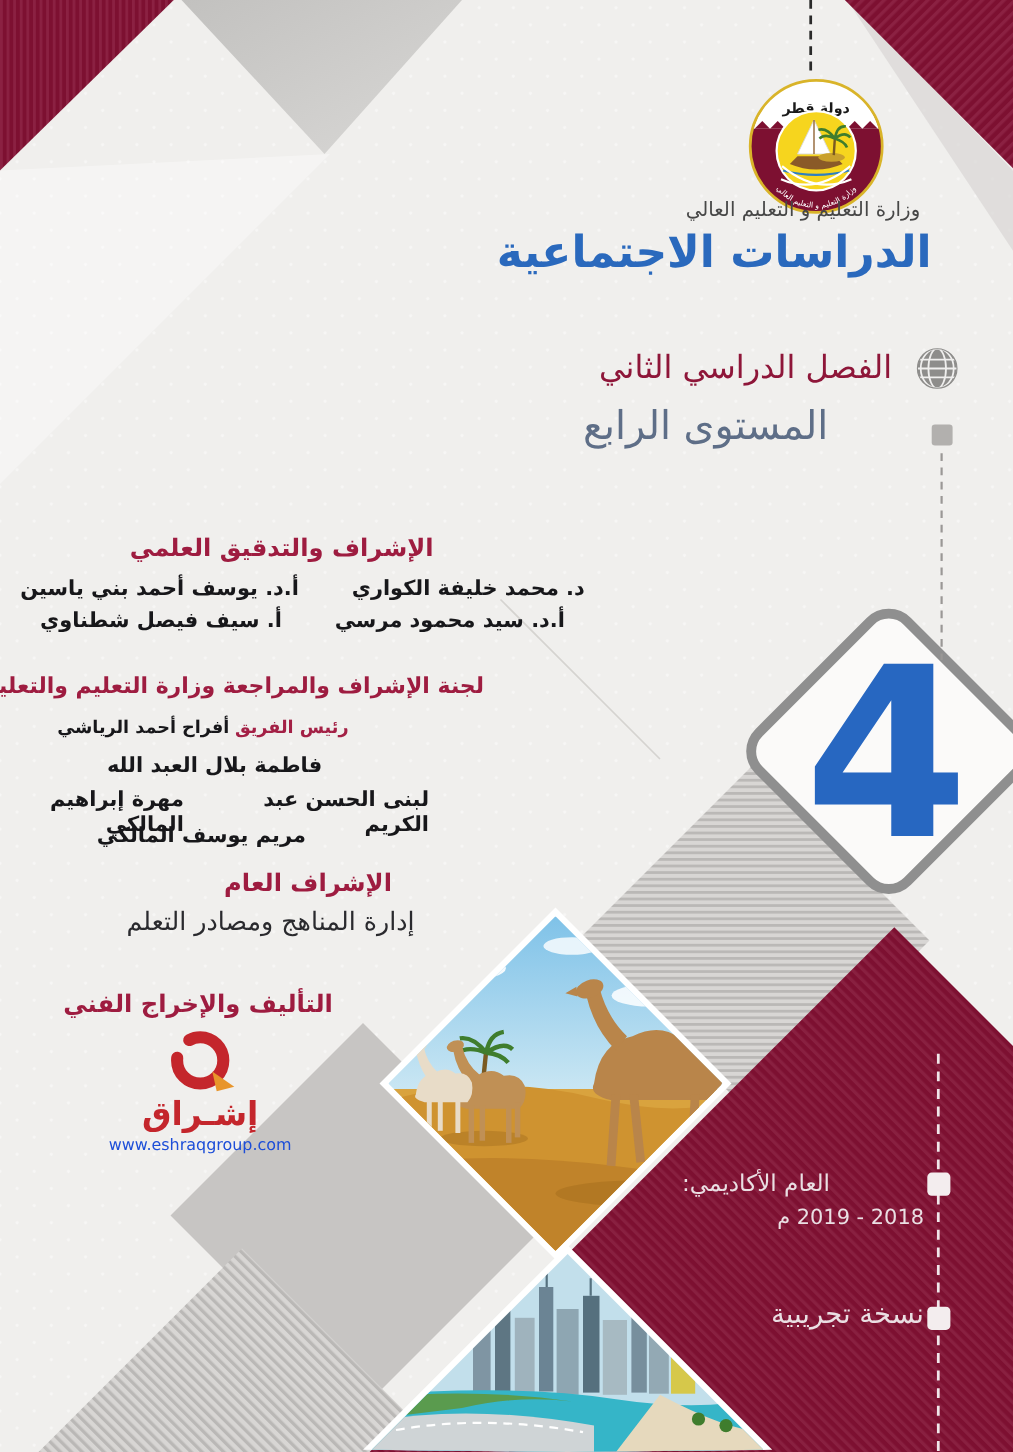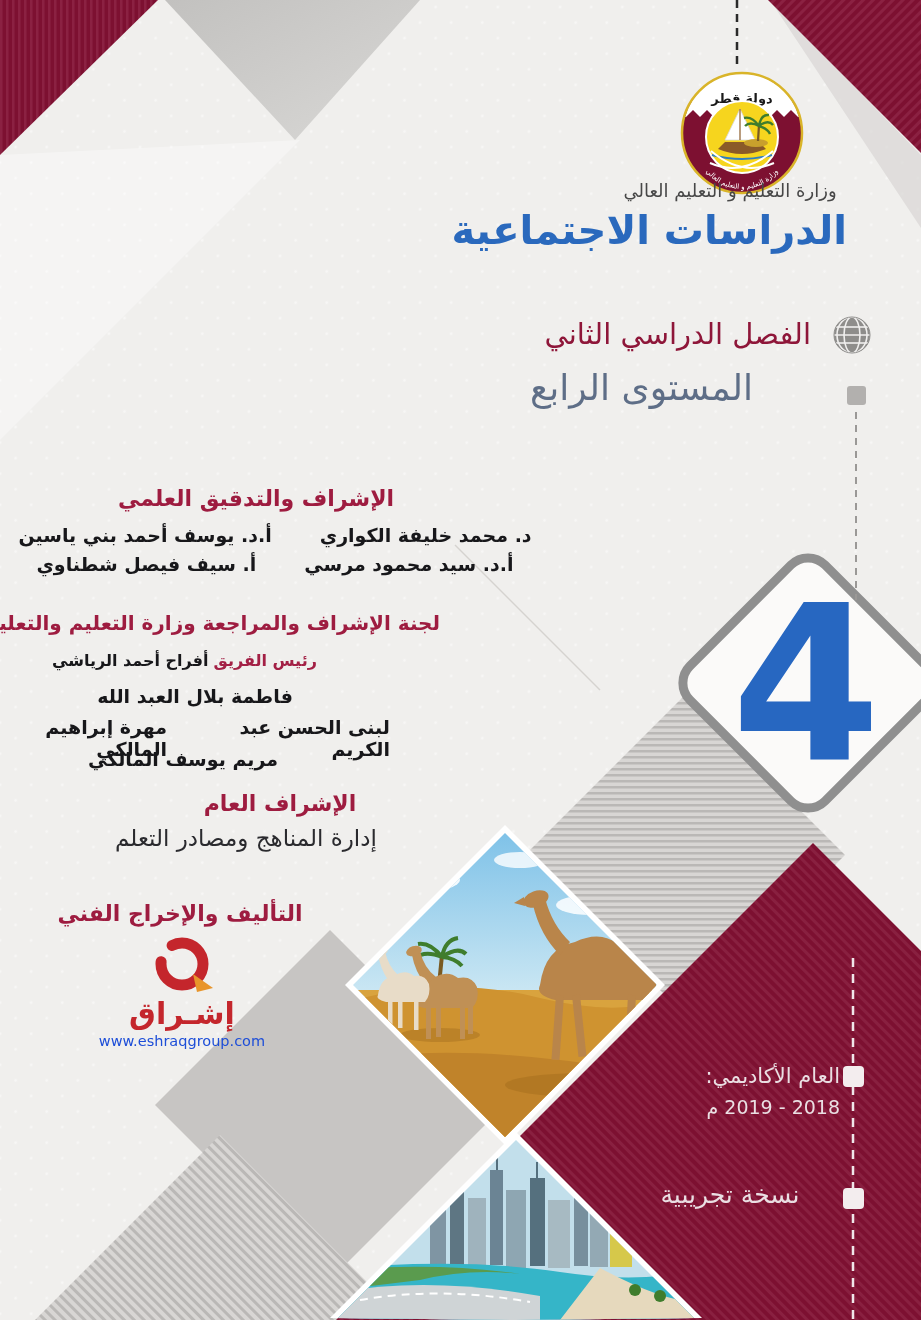--- a/index.html
+++ b/index.html
@@ -29,23 +29,23 @@
   #leader-line .nm{color:#17171a;font-weight:bold;}
   #com-rows{top:685px;left:0px;width:390px;}
   #com-rows .row{margin-bottom:9px;gap:42px;}
   #com-last{top:748px;left:0px;width:366px;}
   #gen-heading{top:791px;left:130px;width:300px;font-size:22px;}
   #gen-body{top:825px;left:115px;width:350px;font-size:23px;color:#2a2a2e;font-weight:500;text-align:left;}
   #prod-heading{top:901px;left:30px;width:300px;font-size:22px;}
   #eshraq{top:936px;left:92px;width:180px;text-align:center;direction:rtl;}
   #eshraq .brand{font-size:30px;font-weight:bold;color:#c4262c;margin-top:-6px;}
   #eshraq .site{font-size:14.5px;color:#1d4ed8;direction:ltr;margin-top:2px;}
-  #year-label{top:1064px;left:620px;width:220px;text-align:right;font-size:21px;color:#eadfe3;}
+  #year-label{top:1064px;left:620px;width:220px;text-align:left;font-size:21px;color:#eadfe3;}
   #year-value{top:1096px;left:640px;width:200px;text-align:right;font-size:19px;color:#eadfe3;}
-  #edition{top:1180px;left:620px;width:220px;text-align:center;font-size:25px;color:#eadfe3;}
+  #edition{top:1180px;left:620px;width:220px;text-align:right;font-size:25px;color:#eadfe3;}
 </style>
 </head>
 <body>
 
 <svg id="art" width="921" height="1320" viewBox="0 0 921 1320">
   <defs>
     <pattern id="maroonDiagA" width="7" height="7" patternUnits="userSpaceOnUse" patternTransform="rotate(45)">
       <rect width="7" height="7" fill="#7d1031"></rect>
       <rect width="3" height="7" fill="#8b2142"></rect>
     </pattern>

